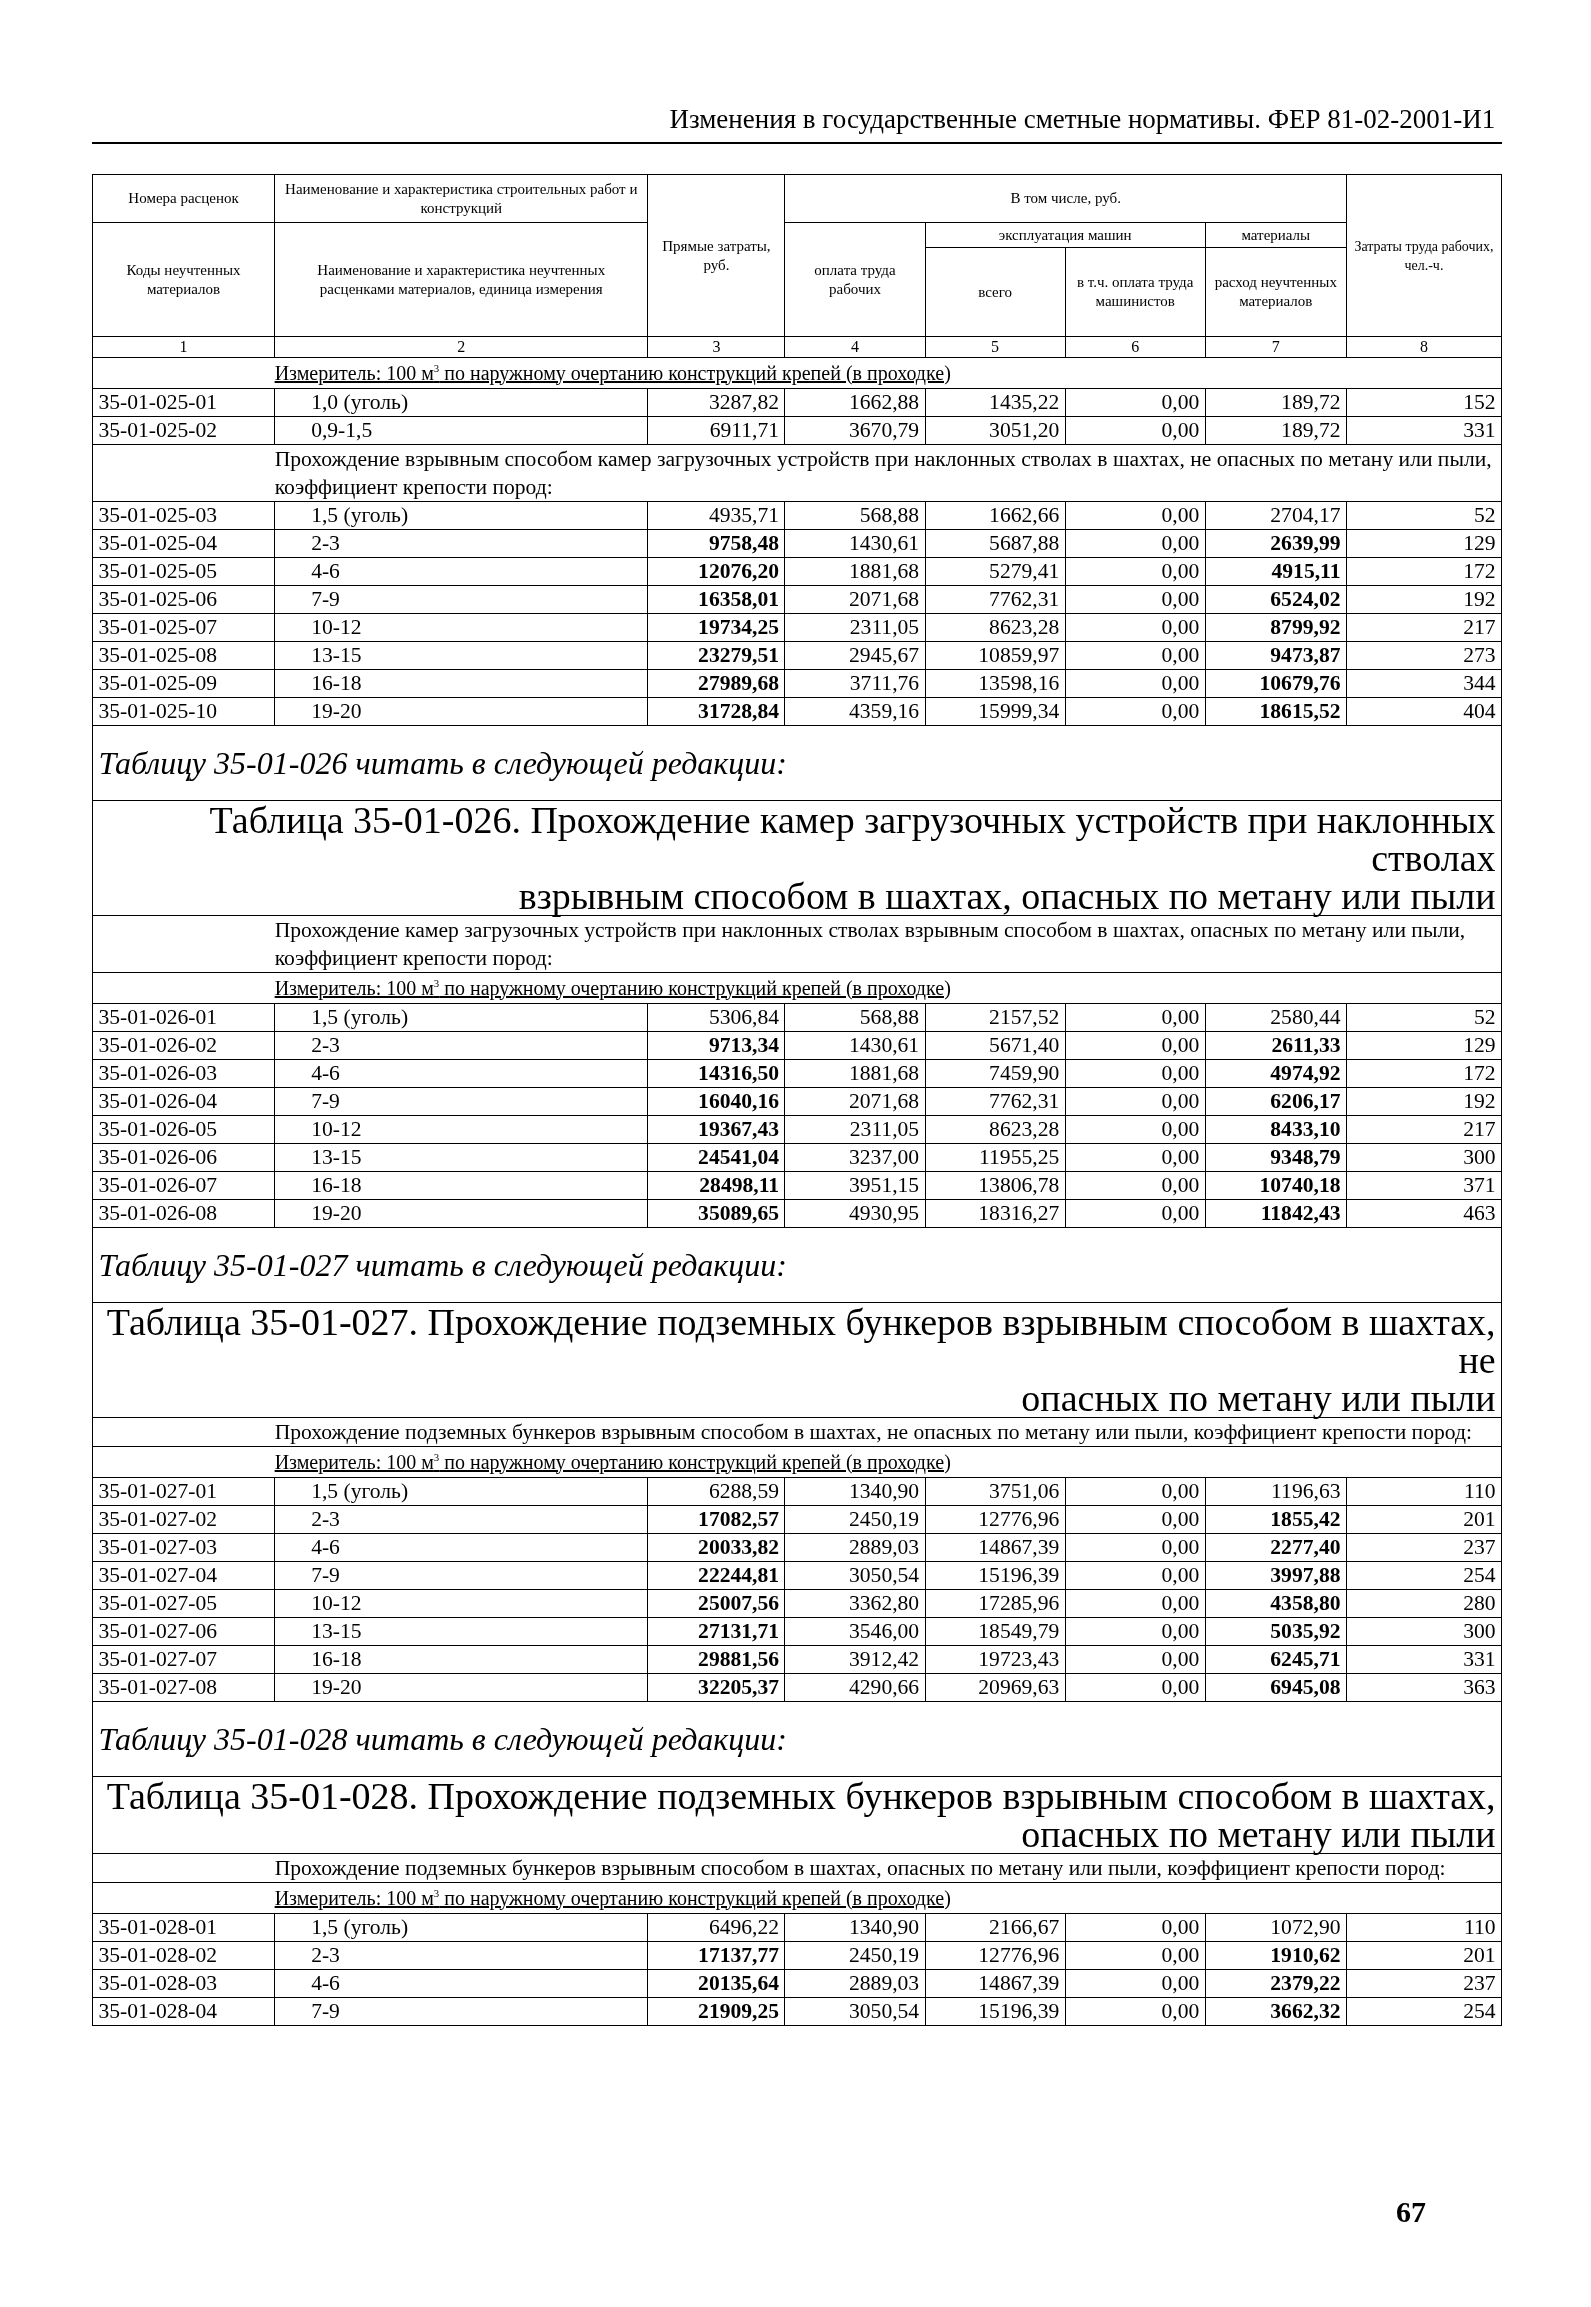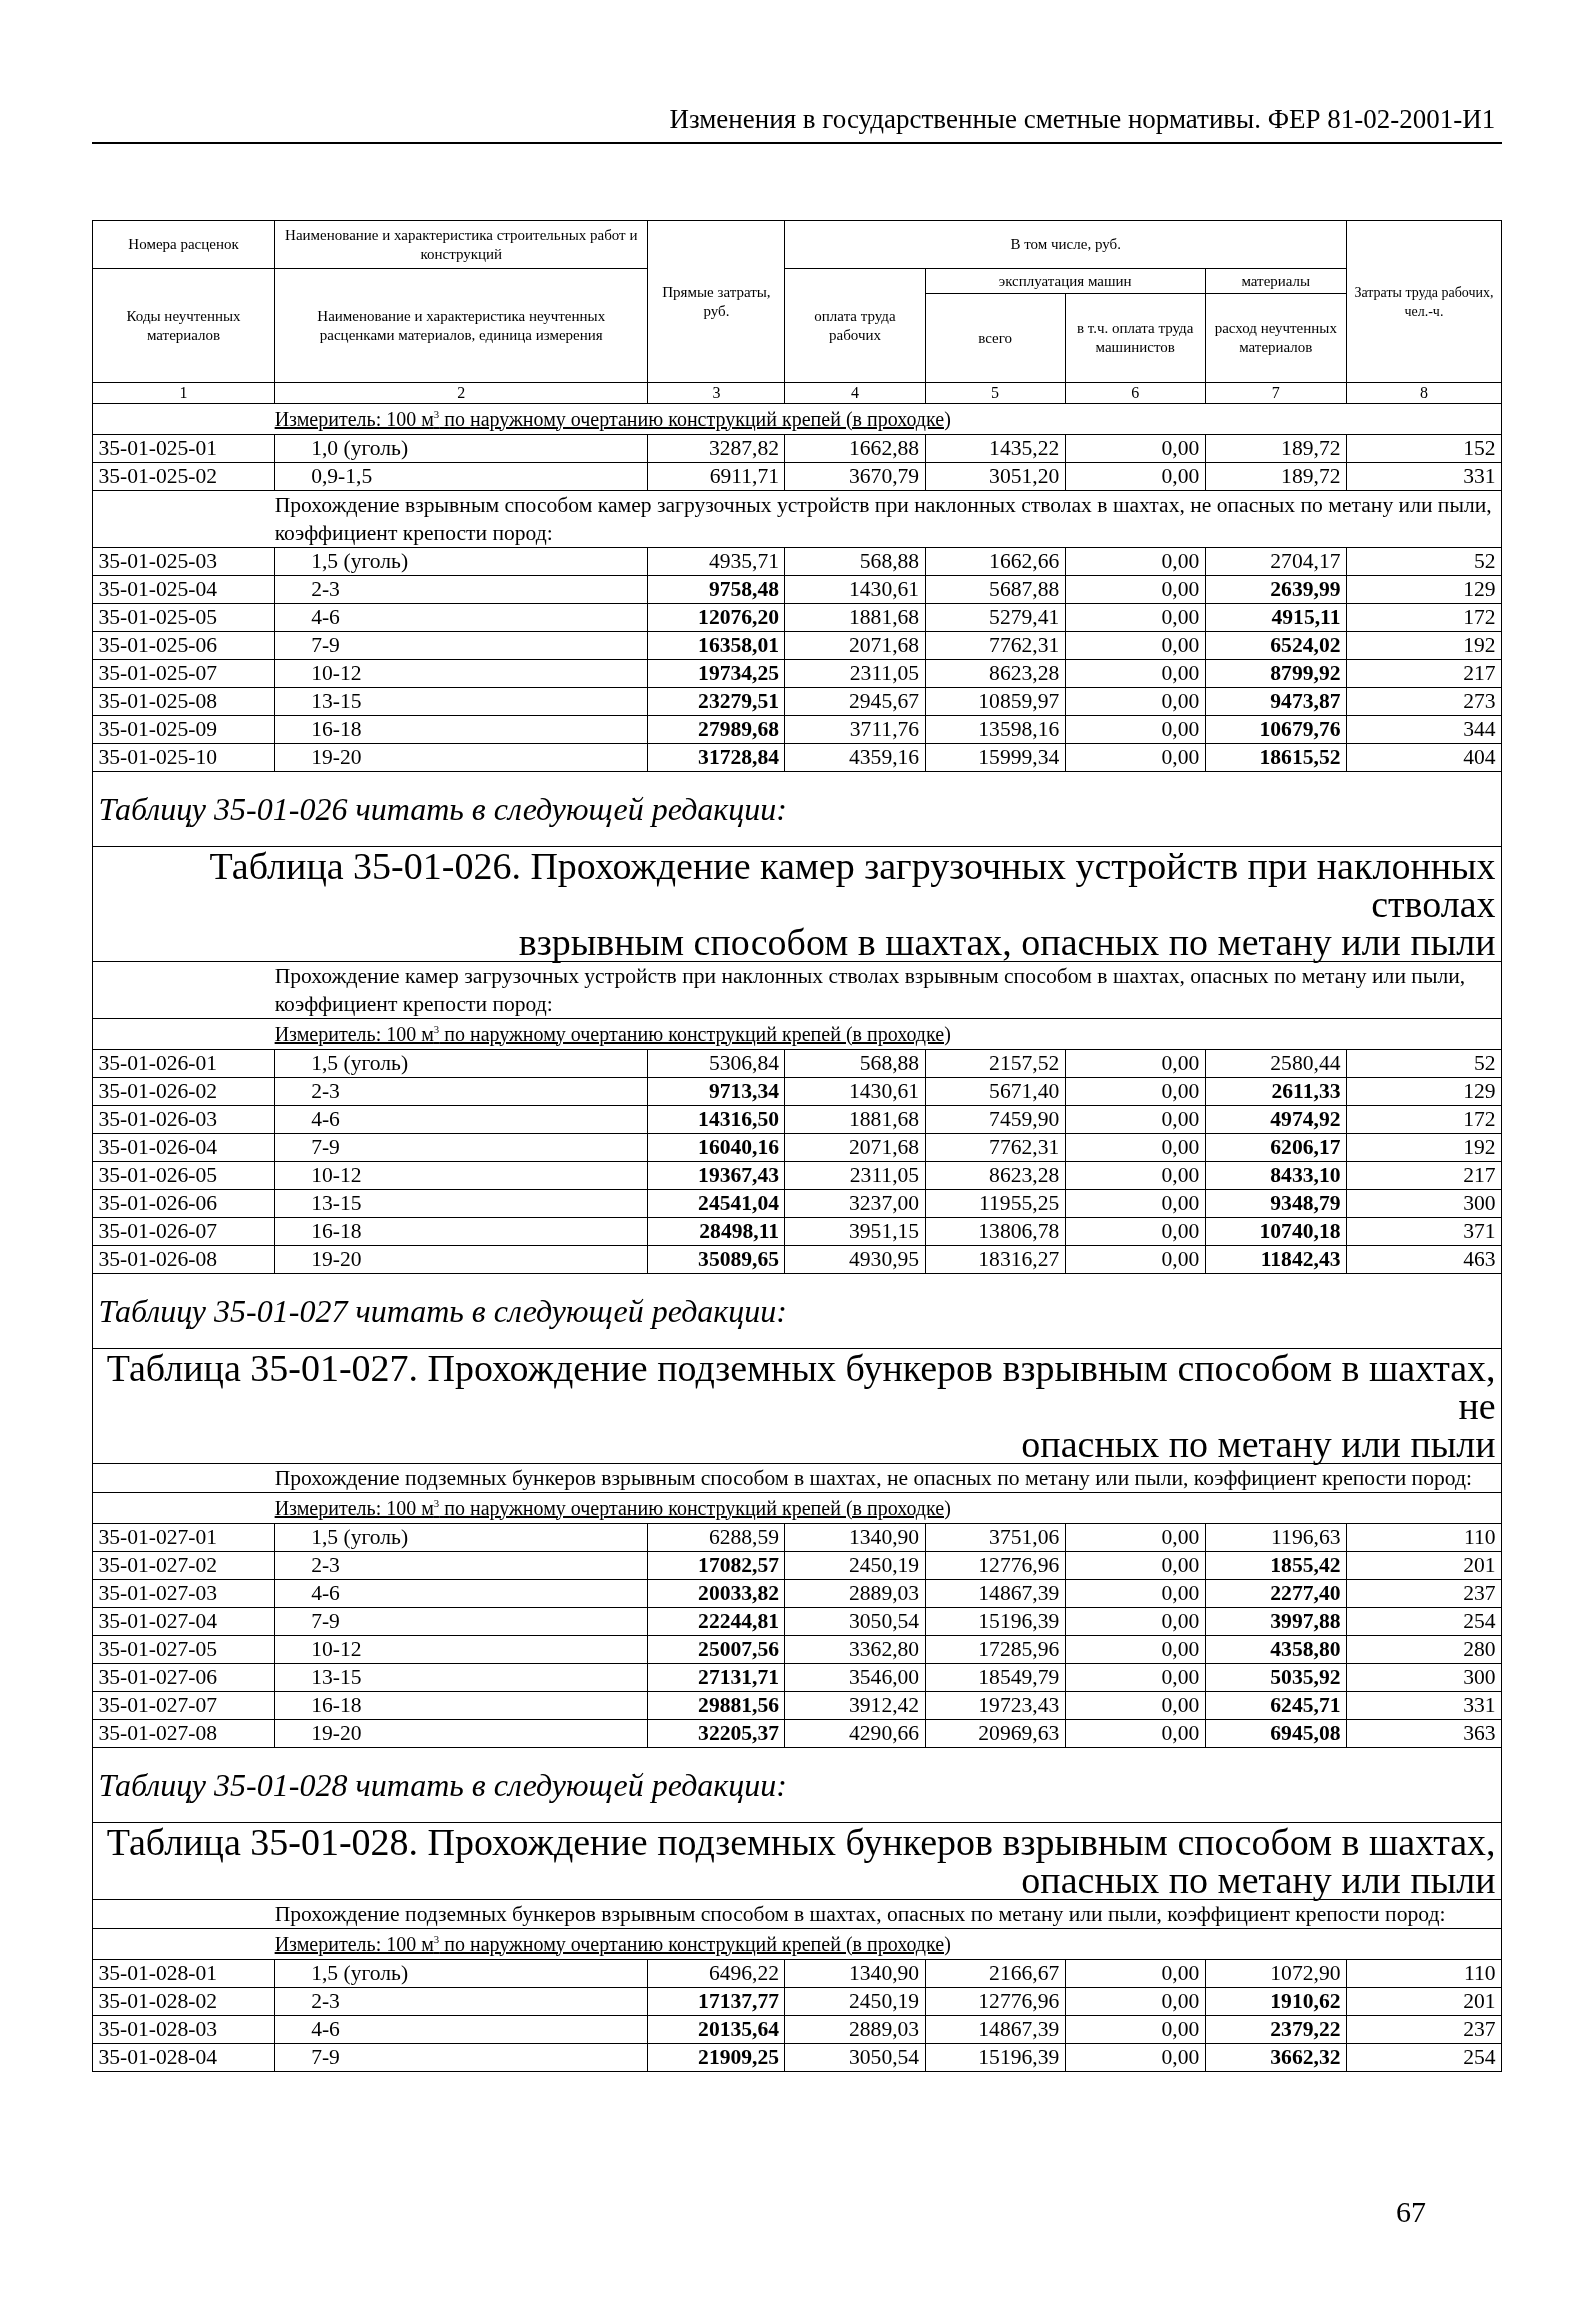--- a/index.html
+++ b/index.html
@@ -4,40 +4,40 @@
 <style>
   html, body { margin: 0; padding: 0; background: #ffffff; }
   body { width: 1591px; height: 2307px; position: relative; font-family: "Liberation Serif", serif; color: #000; }
   .page-header {
     position: absolute; left: 92px; top: 100px; width: 1410px; height: 42px;
     border-bottom: 2.7px solid #000; text-align: right; font-size: 27px; line-height: 39px; font-family: Liberation Serif, serif;
   }
   .page-header span { margin-right: 6.7px; }
   table.main {
     position: absolute; left: 92px; top: 174px; width: 1410px;
-    border-collapse: collapse; table-layout: fixed; margin-top: 46px;
+    border-collapse: collapse; table-layout: fixed;
   }
   table.main td, table.main th { border: 1.3px solid #000; padding: 0 5.4px; font-weight: normal; }
   .hdr th { font-size: 15px; line-height: 19px; text-align: center; vertical-align: middle; }
   .hdr th.small { font-size: 14px; }
   .num-row td { text-align: center; font-size: 16px; height: 20px; border-bottom: 2.7px solid #000; }
   .meter td { font-size: 20px; height: 30px; text-decoration: underline; }
   .meter .txt { padding-left: 0; }
   .sup { font-size: 10.8px; vertical-align: super; }
   .data td { font-size: 21.6px; height: 27px; line-height: 25.6px; white-space: nowrap; }
   .data td.code { text-align: left; }
   .data td.name { text-align: left; padding-left: 36px; }
   .data td.n { text-align: right; }
   .data td.b { font-weight: bold; }
   .section td { font-size: 21.6px; font-weight: bold; line-height: 28px; padding-top: 2.7px; padding-bottom: 2.7px; }
   .redaction td { font-size: 32px; font-weight: bold; font-style: italic; text-align: center; height: 74px; padding-left: 162px; text-align: left; }
   .tbl-title td { font-size: 38px; font-weight: bold; line-height: 38px; padding: 27px 6.7px 15px 4px; text-align: right; }
   .tbl-title .l2 { display: block; padding-left: 290px; }
   .thick td { border-bottom-width: 2.7px; }
-  .page-number { position: absolute; left: 1396px; top: 2195px; font-size: 30px; font-weight: normal; }
+  .page-number { position: absolute; left: 1396px; top: 2195px; font-size: 30px; font-weight: bold; }
 </style>
 </head>
 <body>
 
 <div class="page-header">
   <span>Изменения в государственные сметные нормативы. ФЕР 81-02-2001-И1</span>
 </div>
 
 <table class="main">
   <colgroup>

